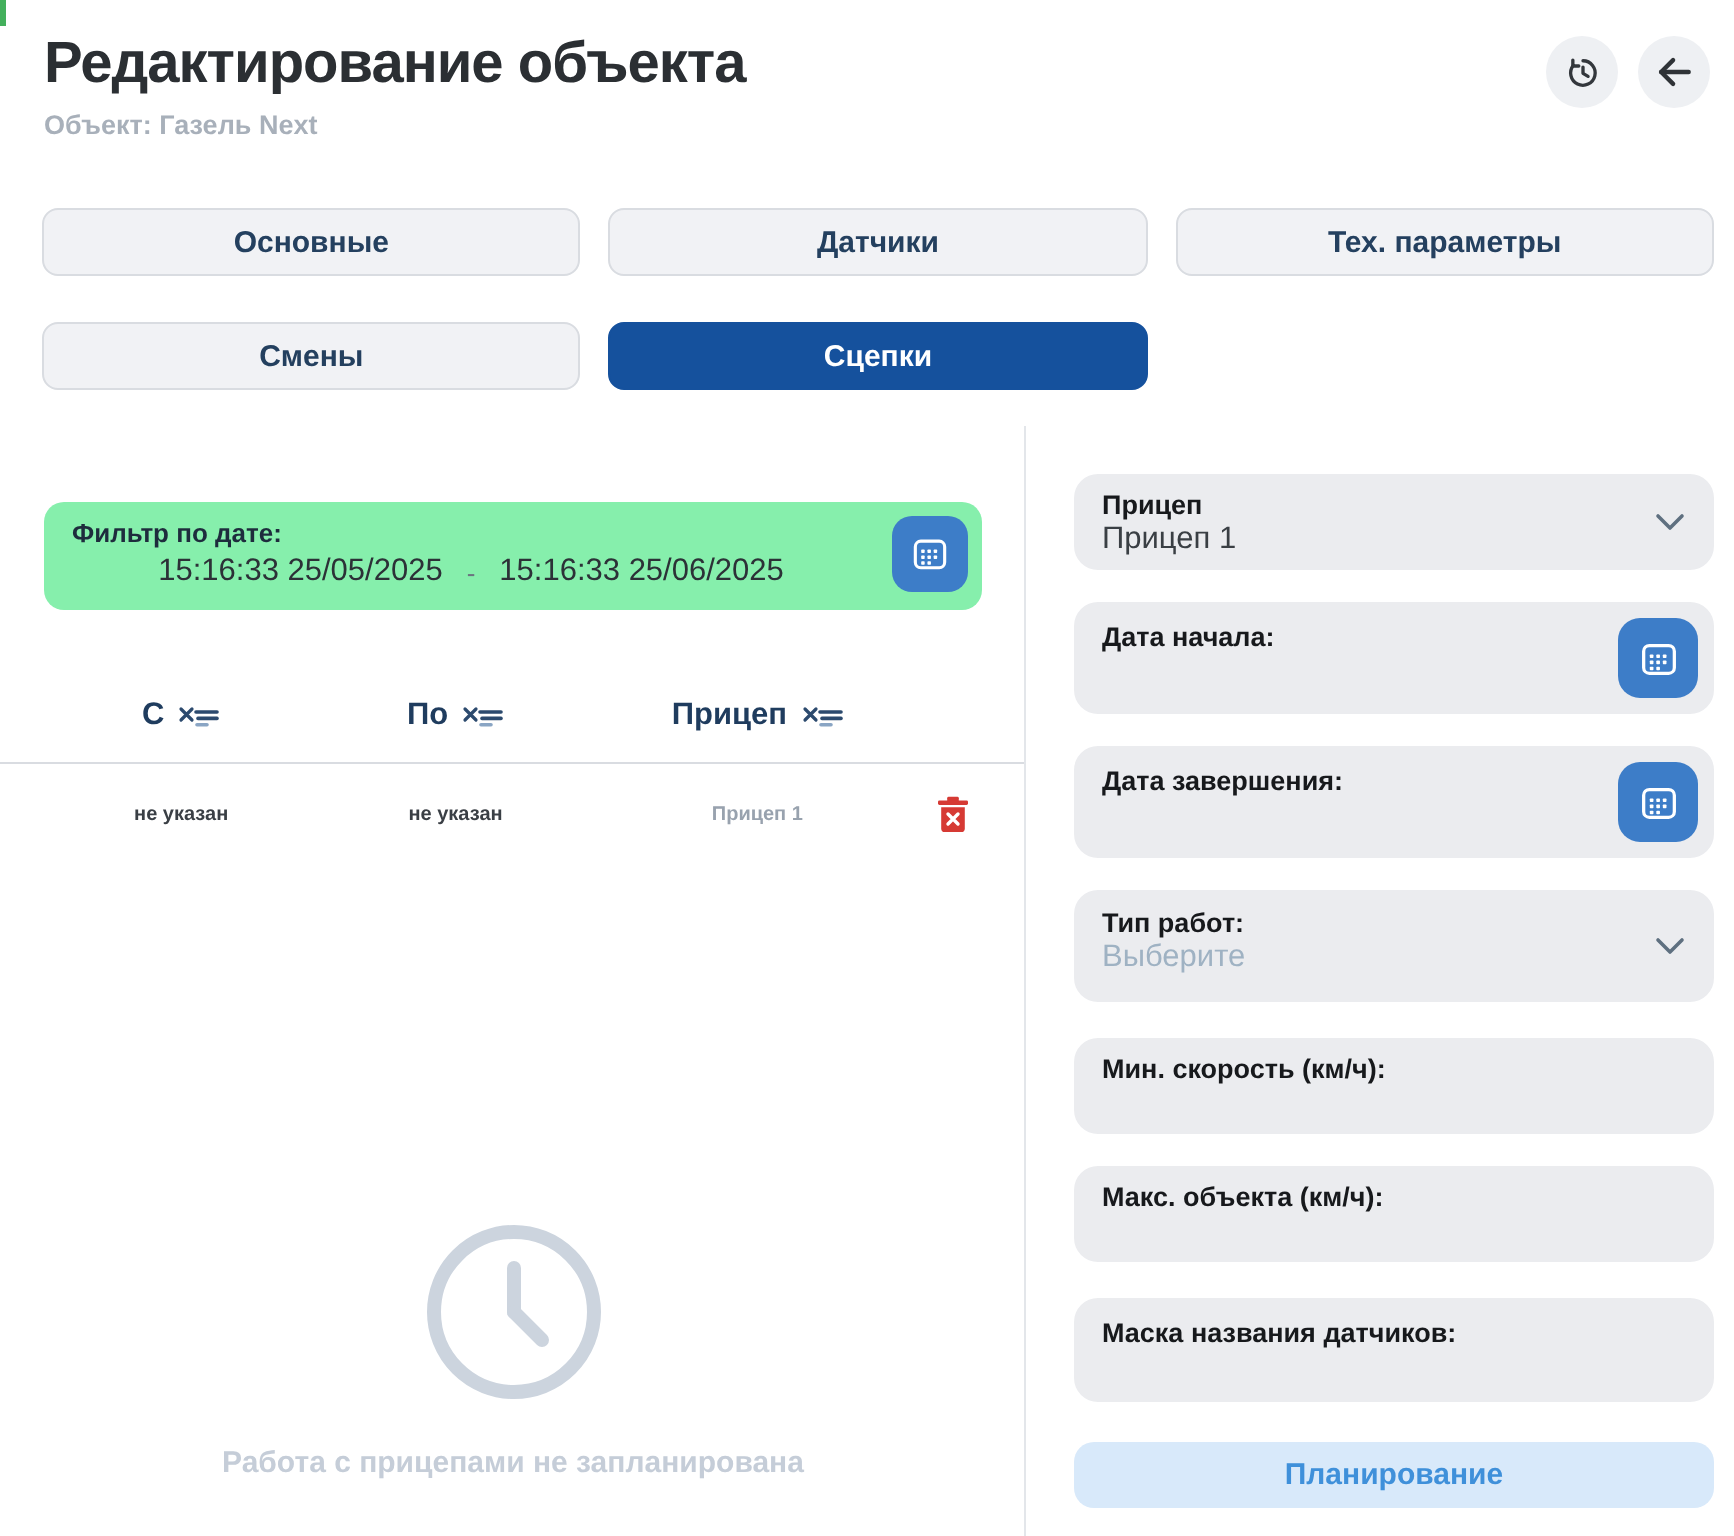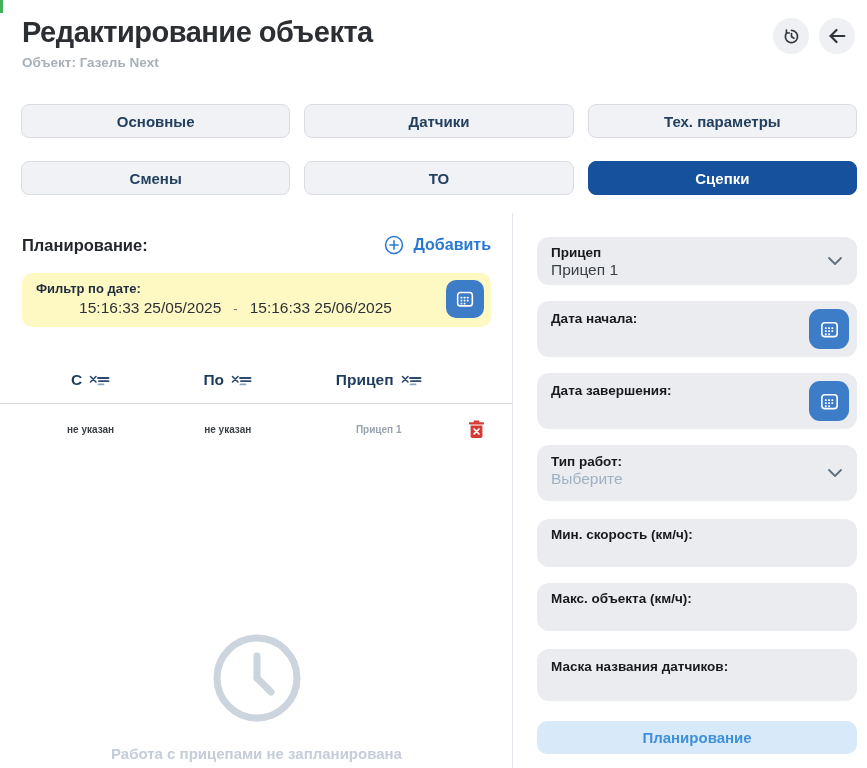--- a/index.html
+++ b/index.html
@@ -30,21 +30,21 @@
   .main { position:relative; display:flex; height:calc(768px - 184px); margin-top:1px; }
   .vert-divider { position:absolute; left:512px; top:17px; bottom:0; width:1px; background:#e3e6ea; }
 
   
   .left { width:513px; padding:38px 22px 0 22px; }
   .planning-row { display:flex; justify-content:space-between; align-items:center; }
   .planning-title { font-size:16.5px; font-weight:700; color:#23272c; }
   .add-btn { display:flex; align-items:center; gap:9px; color:#2979d4; font-weight:700; font-size:16px;
              background:none; border:none; cursor:pointer; font-family:inherit; padding:0; }
 
-  .filter-card { margin-top:17px; background:#fef9c3; border-radius:10px; position:relative;
+  .filter-card { margin-top:17px; background:#86efac; border-radius:10px; position:relative;
                  padding:8px 56px 10px 14px; min-height:52px; }
   .filter-label { font-size:13px; font-weight:700; color:#1e2c3d; }
   .filter-dates { margin-top:3px; font-size:15.5px; font-weight:500; color:#2c3137;
                   display:flex; justify-content:center; align-items:center; gap:12px; }
   .filter-sep { color:#6b7480; font-size:13px; }
   .cal-btn { position:absolute; right:7px; top:7px; width:38px; height:38px; border-radius:10px;
              background:#3d7dc8; border:none; cursor:pointer; display:flex; align-items:center; justify-content:center; padding:0; }
 
   .thead { display:grid; grid-template-columns:1fr 1fr 1.2fr 30px; margin-top:44px; }
   .th { display:flex; align-items:center; justify-content:center; gap:7px; font-size:15.5px; font-weight:700;
@@ -108,40 +108,27 @@
       </span>
     </button>
   </div>
 </header>
 
 <nav class="tabs">
   <button class="tab">Основные</button>
   <button class="tab">Датчики</button>
   <button class="tab">Тех. параметры</button>
   <button class="tab">Смены</button>
-  <button class="tab">ТО</button>
   <button class="tab active">Сцепки</button>
 </nav>
 
 <main class="main">
   <div class="vert-divider"></div>
 
   <section class="left">
-    <div class="planning-row">
-      <div class="planning-title">Планирование:</div>
-      <button class="add-btn">
-        <span style="display:flex">
-          <svg width="22" height="22" viewBox="0 0 24 24" fill="none" stroke="#2979d4" stroke-width="1.7" stroke-linecap="round">
-            <circle cx="12" cy="12" r="9.2"></circle>
-            <path d="M12 7.5 v9 M7.5 12 h9"></path>
-          </svg>
-        </span>
-        <span>Добавить</span>
-      </button>
-    </div>
 
     <div class="filter-card">
       <div class="filter-label">Фильтр по дате:</div>
       <div class="filter-dates">
         <span>15:16:33 25/05/2025</span>
         <span class="filter-sep">-</span>
         <span>15:16:33 25/06/2025</span>
       </div>
       <button class="cal-btn">
         <span style="display:flex">

